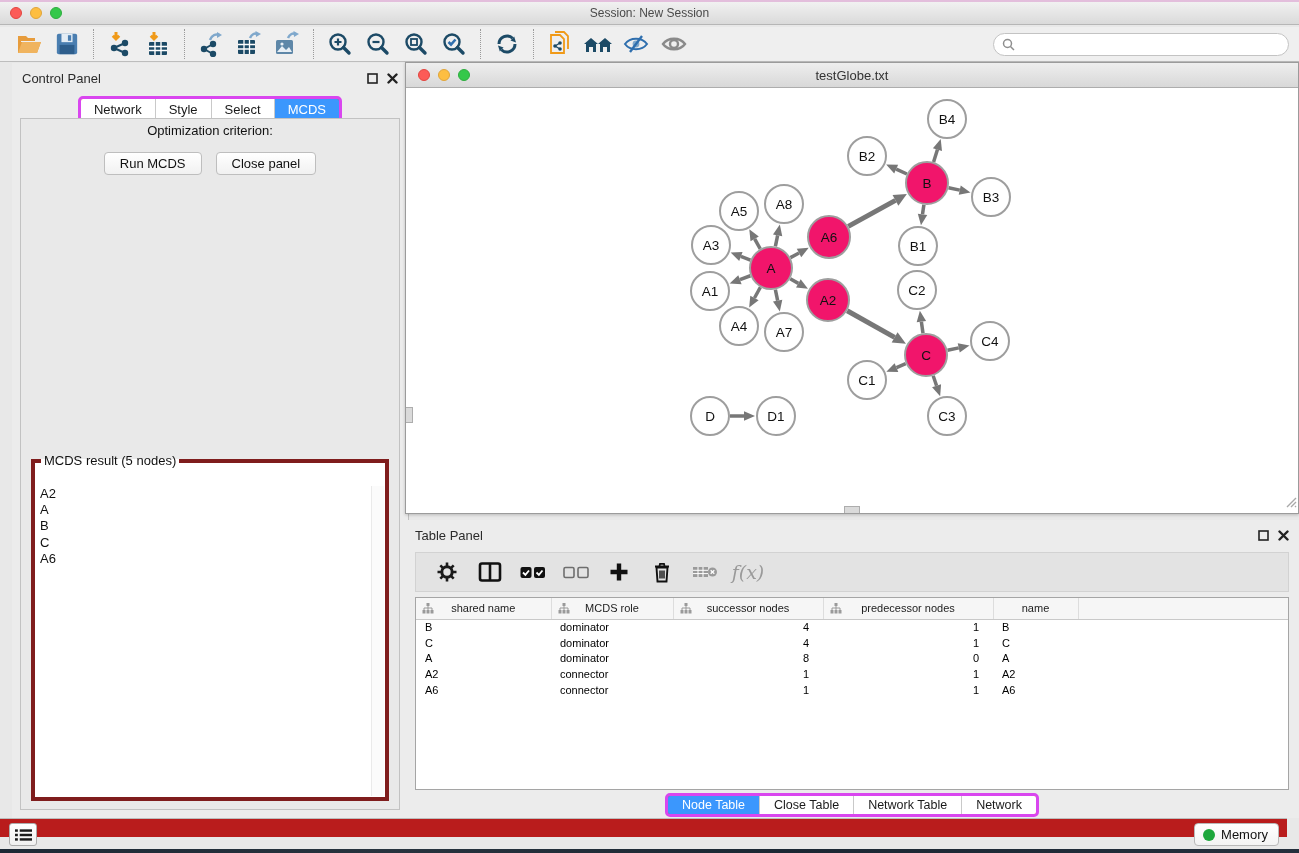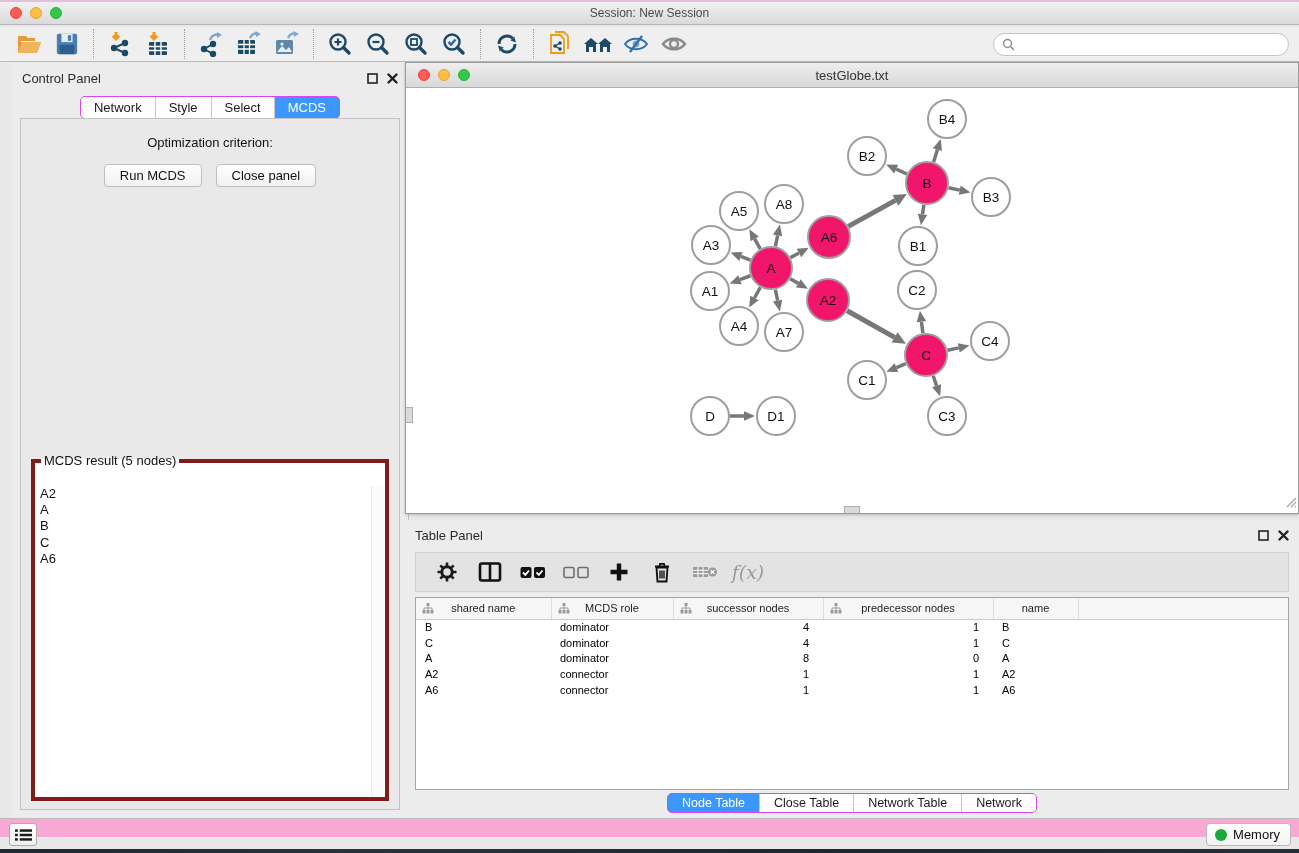--- a/index.html
+++ b/index.html
@@ -28,27 +28,27 @@
   .searchbox input { border:none; outline:none; flex:1; font-size:13px; margin-left:5px;
     font-family:"Liberation Sans",sans-serif; background:transparent; }
 
   
   .control-panel { position:absolute; left:12px; top:63px; width:397px; height:755px;
     background:#ECECEC; border-right:1px solid #BFBFBF; }
   .panel-header { position:relative; height:30px; display:flex; align-items:center; padding:0 10px; }
   .panel-header .ptitle { font-size:13px; color:#2B2B2B; }
   .panel-header .picons { margin-left:auto; display:flex; align-items:center; gap:9px; }
   .cp-tabs-wrap { position:absolute; top:33px; left:0; right:0; display:flex; justify-content:center; }
-  .seggroup { display:flex; border:1px solid #d946ef; border-radius:5px; overflow:hidden; background:#ef4444; }
+  .seggroup { display:flex; border:3px solid #d946ef; border-radius:5px; overflow:hidden; background:#ef4444; }
   .seg { font-size:13px; color:#1A1A1A; padding:3px 13px; background:#fff; cursor:default; }
   .seg + .seg { border-left:1px solid #C9C9C9; }
   .seg.active { background:#3B97FD; color:#fff; }
   .cp-content { position:absolute; left:8px; right:8px; top:55px; bottom:8px;
     background:#E9E9E9; border:1px solid #C2C2C2; }
-  .opt-label { margin-top:16px; text-align:center; font-size:13px; color:#111; }
+  .opt-label { margin-top:4px; text-align:center; font-size:13px; color:#111; }
   .dropdown { position:relative; margin:9px 35px 0 35px; height:23px; background:#fff;
     border:1px solid #B5B5B5; border-radius:4px; font-size:13px; color:#111;
     display:flex; align-items:center; padding-left:8px; box-shadow:0 1px 1px rgba(0,0,0,.08); }
   .dd-stepper { position:absolute; right:1px; top:1px; bottom:1px; width:17px; border-radius:0 3px 3px 0;
     background:linear-gradient(#6FB1FC,#2F81F7); display:flex; flex-direction:column;
     align-items:center; justify-content:center; gap:2px; }
   .arr-up { width:0; height:0; border-left:3.5px solid transparent; border-right:3.5px solid transparent;
     border-bottom:4px solid #fff; }
   .arr-dn { width:0; height:0; border-left:3.5px solid transparent; border-right:3.5px solid transparent;
     border-top:4px solid #fff; }
@@ -89,21 +89,21 @@
     background:#fff; border:1px solid #A5A5A5; overflow:hidden; }
   table.datatable { border-collapse:collapse; table-layout:fixed; width:100%; }
   table.datatable th { position:relative; height:21px; font-size:11px; font-weight:normal; color:#1c1c1c;
     background:#F6F6F6; border-bottom:1px solid #C9C9C9; border-right:1px solid #DDDDDD; text-align:center; }
   table.datatable th .hicon { position:absolute; left:6px; top:5px; }
   table.datatable td { height:15.7px; font-size:11px; color:#000; white-space:nowrap; overflow:hidden; }
   .tp-tabs-wrap { position:absolute; left:0; right:0; top:273px; display:flex; justify-content:center; }
   .tp-tabs-wrap .seg { font-size:12.5px; padding:2px 14px; }
 
   
-  .statusbar { position:absolute; left:0; top:818px; right:0; height:19px; background:#f9a8d4;
+  .statusbar { position:absolute; left:0; top:818px; right:12px; height:19px; background:#b91c1c;
     border-top:1px solid #BCBCBC; }
   .sb-listbtn { position:absolute; left:9px; top:4px; width:28px; height:23px;
     background:linear-gradient(#FFF,#F0F0F0); border:1px solid #ADADAD; border-radius:3px;
     display:flex; align-items:center; justify-content:center; }
   .sb-memory { position:absolute; right:8px; top:4px; height:23px; padding:0 10px 0 8px;
     background:linear-gradient(#FFF,#F3F3F3); border:1px solid #B9B9B9; border-radius:4px;
     display:flex; align-items:center; gap:6px; font-size:13px; color:#111; }
   .memdot { width:12px; height:12px; border-radius:50%; background:#1DA73C; }
   .desktop-strip { position:absolute; left:0; top:849px; right:0; height:4px;
     background:linear-gradient(90deg,#1D2935,#27333E 30%,#1B2733 60%,#242F3C); }

